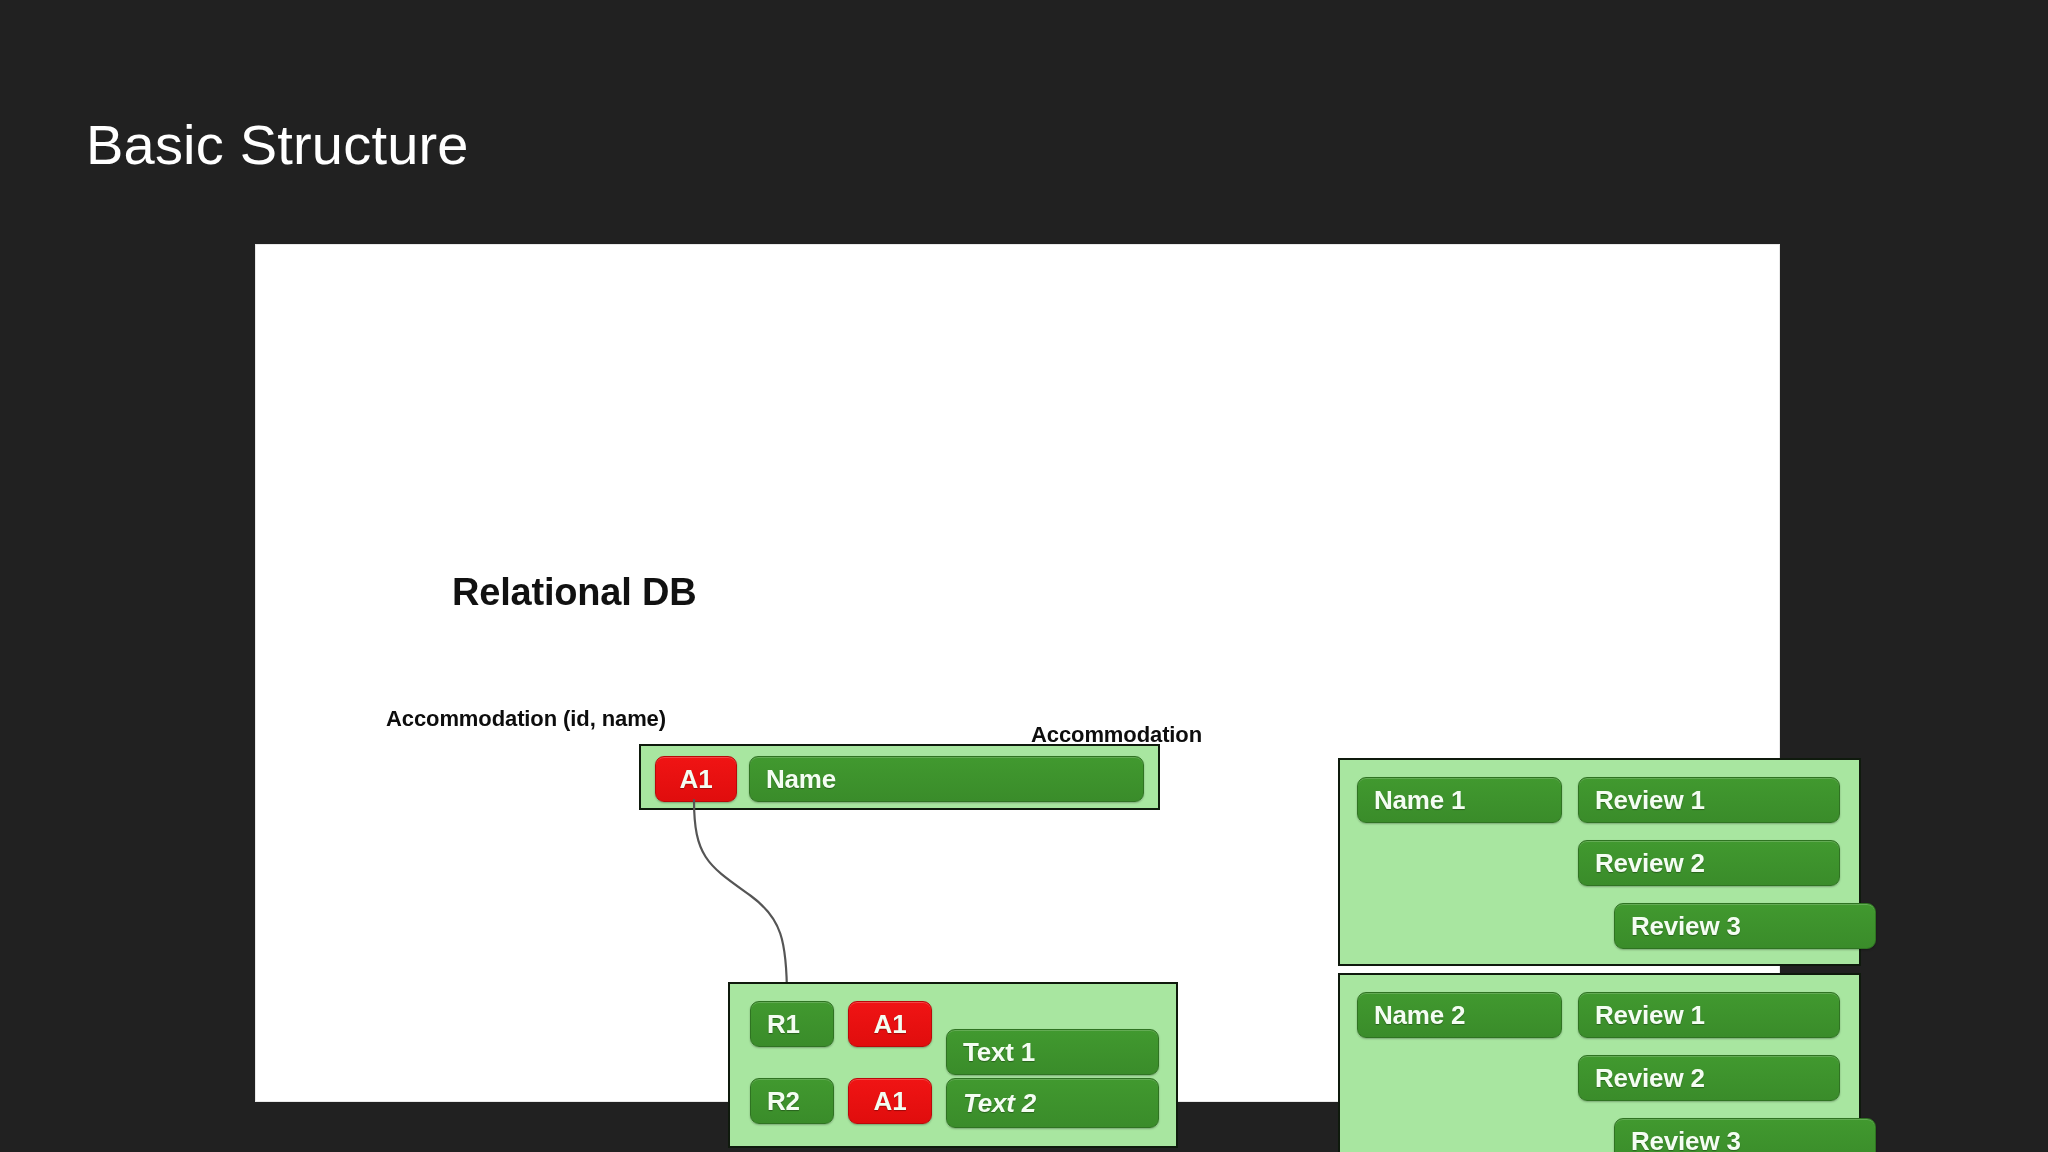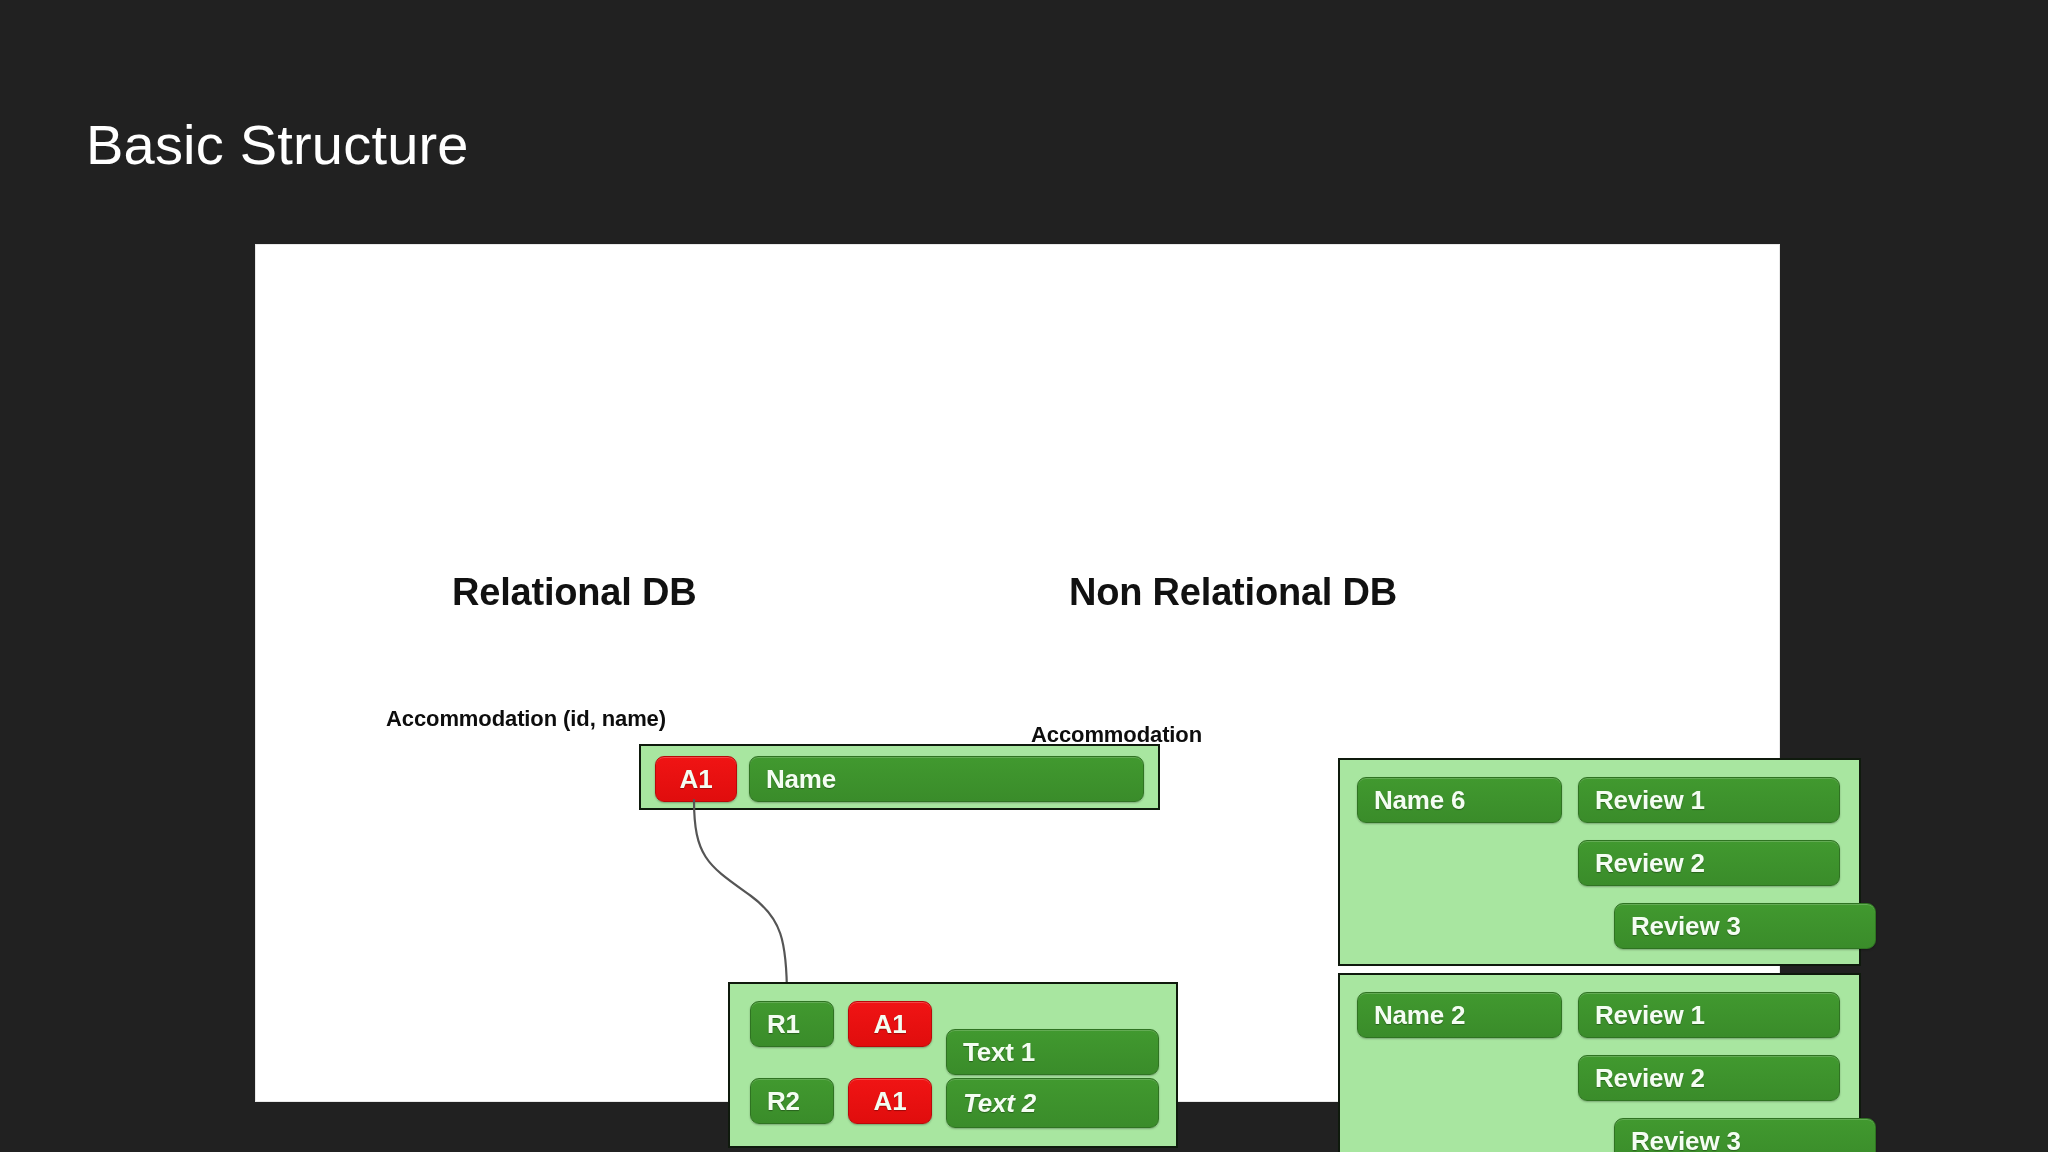--- a/index.html
+++ b/index.html
@@ -158,26 +158,25 @@
   <div class="green-container" id="reviews-table">
     <div class="pill pill-green" id="rev-r1">R1</div>
     <div class="pill pill-red" id="rev-a1-1">A1</div>
     <div class="pill pill-green" id="rev-t1">Text 1</div>
 
     <div class="pill pill-green" id="rev-r2">R2</div>
     <div class="pill pill-red" id="rev-a1-2">A1</div>
     <div class="pill pill-green" id="rev-t2">Text 2</div>
   </div>
 
-  <div class="column-heading" id="nonrelational-heading">Non Relational DB</div>
 
   <div class="table-caption" id="accommodation-caption-right">Accommodation</div>
 
   <div class="green-container" id="doc-card-1">
-    <div class="pill pill-green doc-name">Name 6</div>
+    <div class="pill pill-green doc-name">Name 1</div>
     <div class="pill pill-green doc-rev-1">Review 1</div>
     <div class="pill pill-green doc-rev-2">Review 2</div>
     <div class="pill pill-green doc-rev-3">Review 3</div>
   </div>
 
   <div class="green-container" id="doc-card-2">
     <div class="pill pill-green doc-name">Name 2</div>
     <div class="pill pill-green doc-rev-1">Review 1</div>
     <div class="pill pill-green doc-rev-2">Review 2</div>
     <div class="pill pill-green doc-rev-3">Review 3</div>

